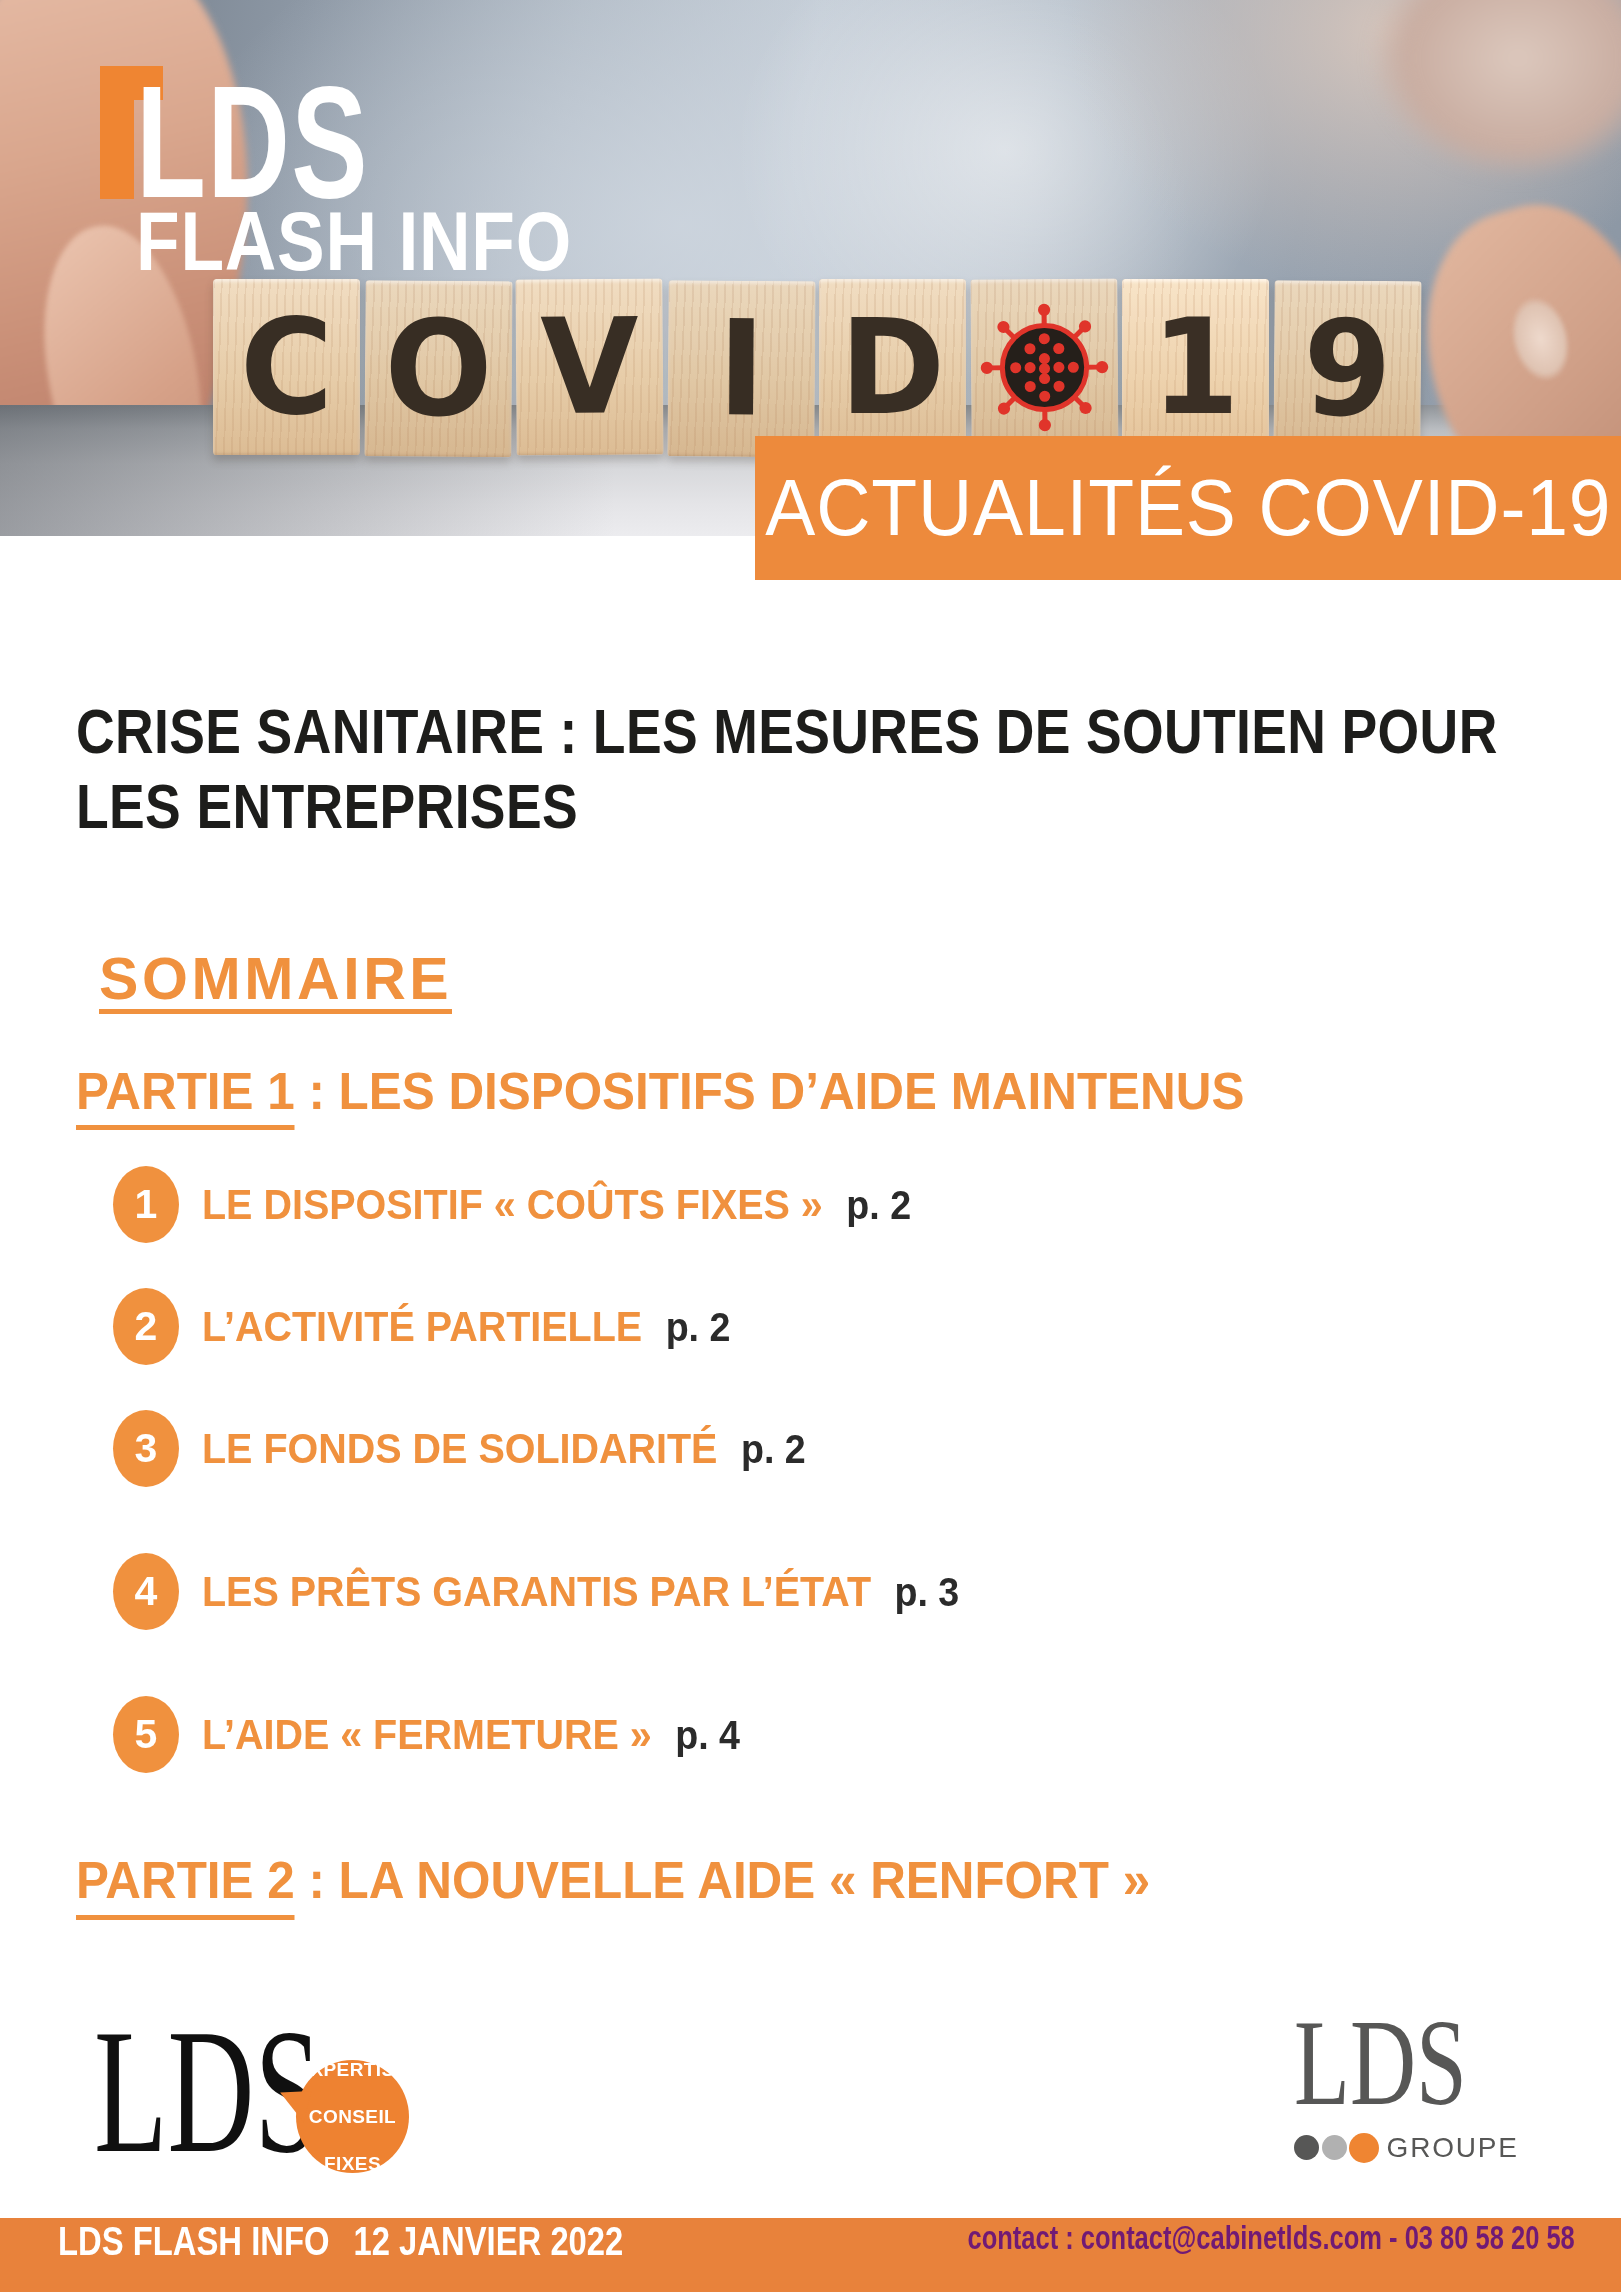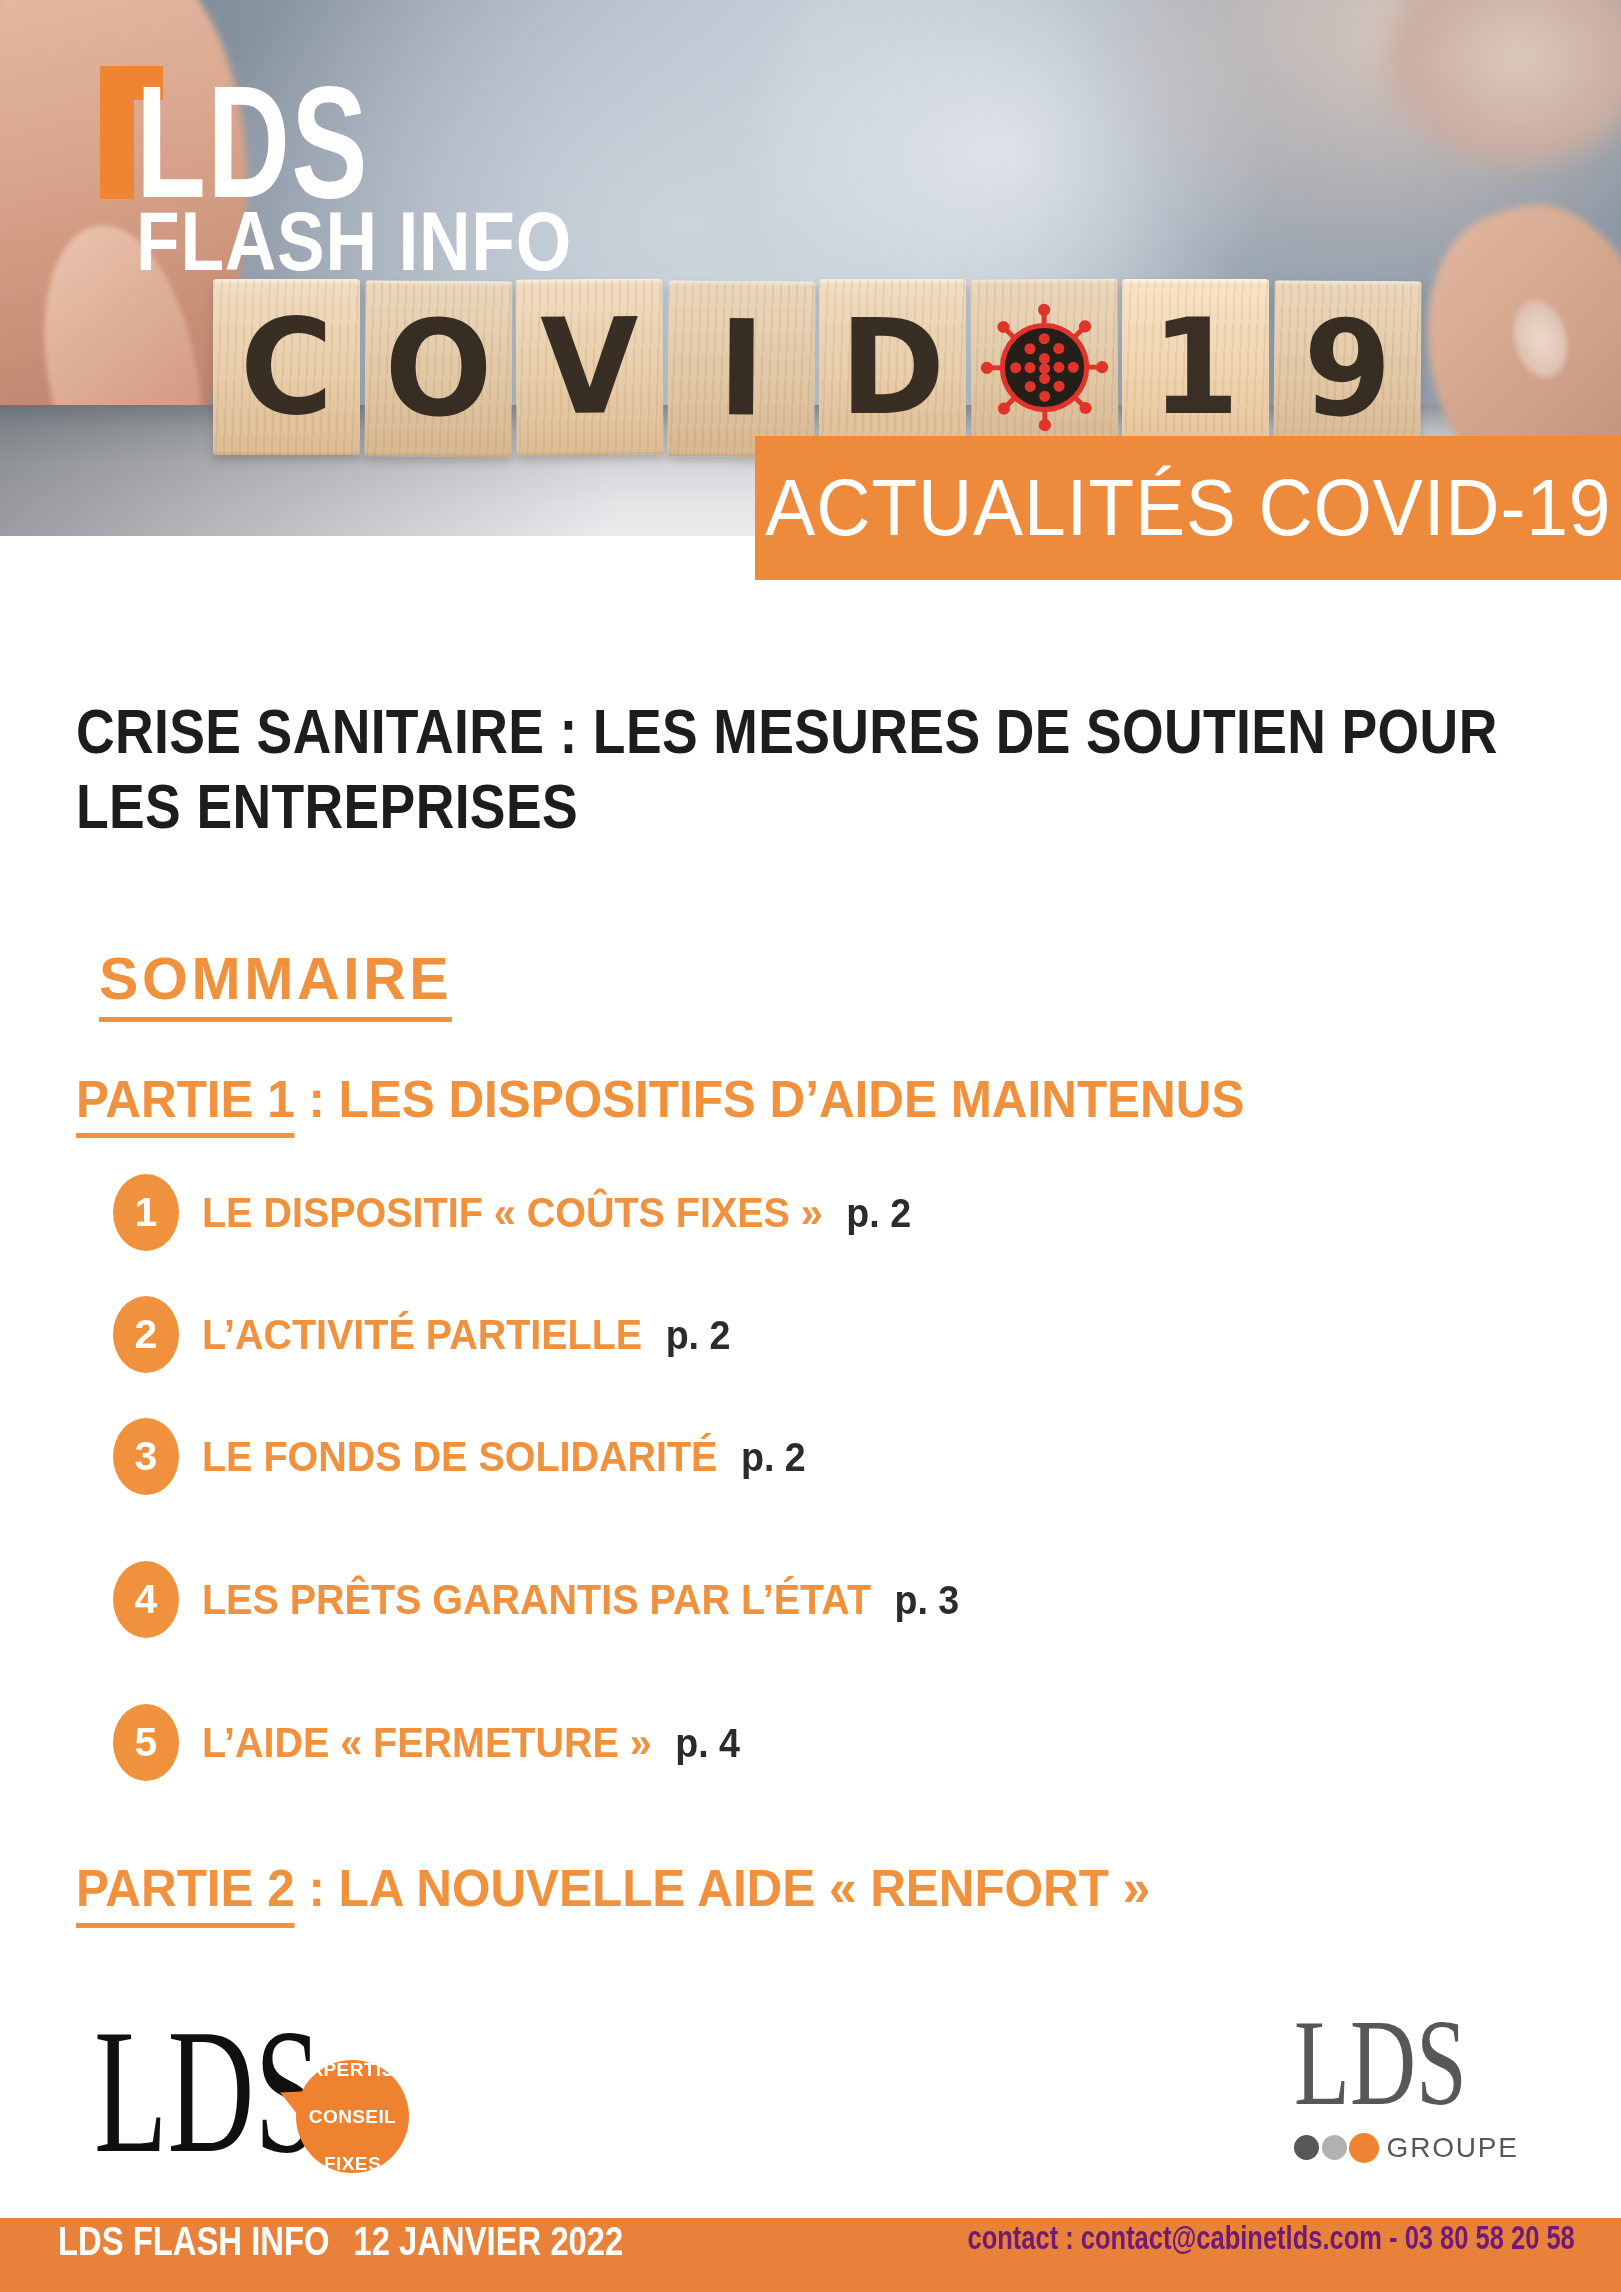--- a/index.html
+++ b/index.html
@@ -60,21 +60,21 @@
     display:flex;align-items:center;justify-content:center;}
   .banner-text{color:#ffffff;font-size:79px;font-weight:400;white-space:nowrap;
     display:inline-block;transform:scaleX(.95);letter-spacing:0.9px;}
 
   
   .sqz{display:inline-block;transform:scaleX(var(--sx,.9));transform-origin:left center;white-space:nowrap;}
   h1.title{margin:114px 0 0 76px;padding:0;font-weight:700;color:#1D1D1B;}
   .title-in{display:block;width:1773px;font-size:63px;line-height:75px;letter-spacing:0.4px;
     transform:scaleX(.85);transform-origin:left top;}
   h2.sommaire{margin:106px 0 0 99px;padding:0;font-weight:700;color:#F0913E;font-size:59px;line-height:1;}
-  h2.sommaire .u{display:inline-block;border-bottom:5.4px solid #F0913E;padding-bottom:8px;letter-spacing:3.6px;}
+  h2.sommaire .u{display:inline-block;border-bottom:5.4px solid #F0913E;letter-spacing:3.6px;}
   .part{margin:47px 0 0 76px;font-weight:700;color:#F0913E;font-size:52px;line-height:1.16;}
   .part .sqz{--sx:.95;}
   .part-label{border-bottom:5.4px solid #F0913E;padding-bottom:5.4px;}
   .items{list-style:none;margin:45px 0 0 113px;padding:0;}
   .items li{display:flex;align-items:center;margin-bottom:45px;}
   .items li:nth-child(3),.items li:nth-child(4){margin-bottom:66px;}
   .items li:last-child{margin-bottom:0;}
   .bullet{flex:0 0 auto;width:66px;height:77px;border-radius:50%;background:#F0913E;margin-right:23px;
     display:flex;align-items:center;justify-content:center;color:#fff;font-size:41px;font-weight:700;}
   .item-text{--sx:.94;}

